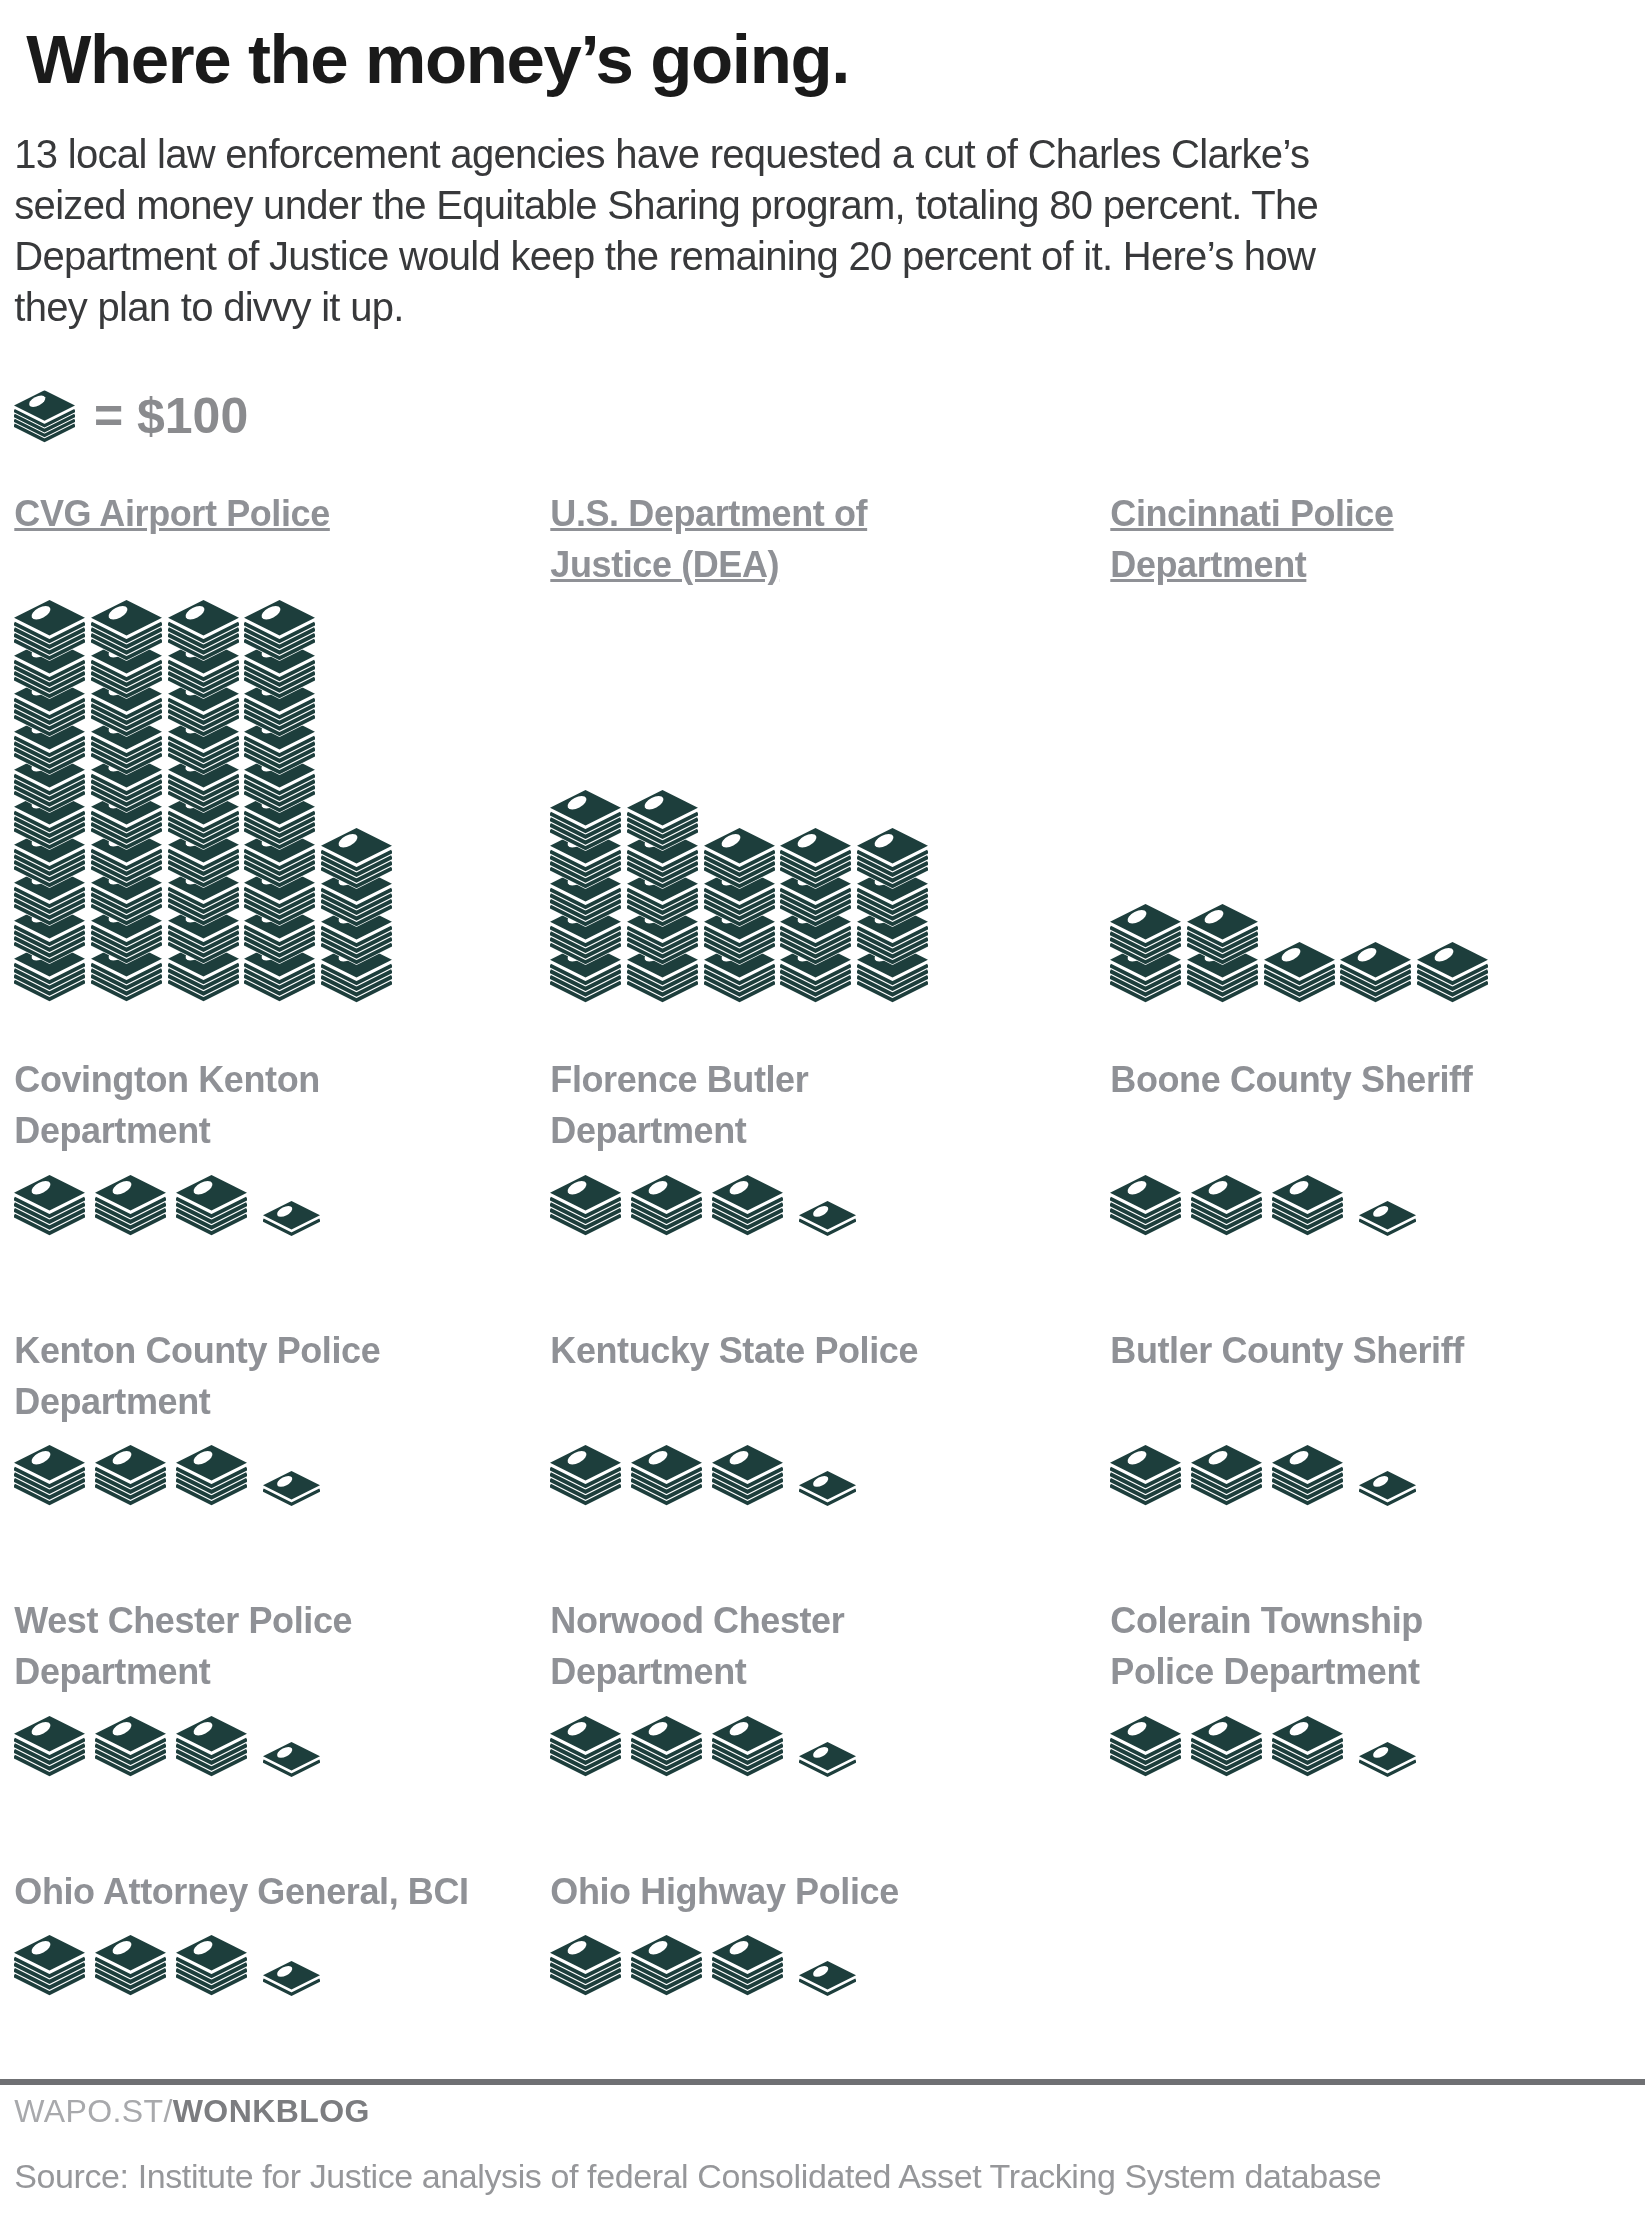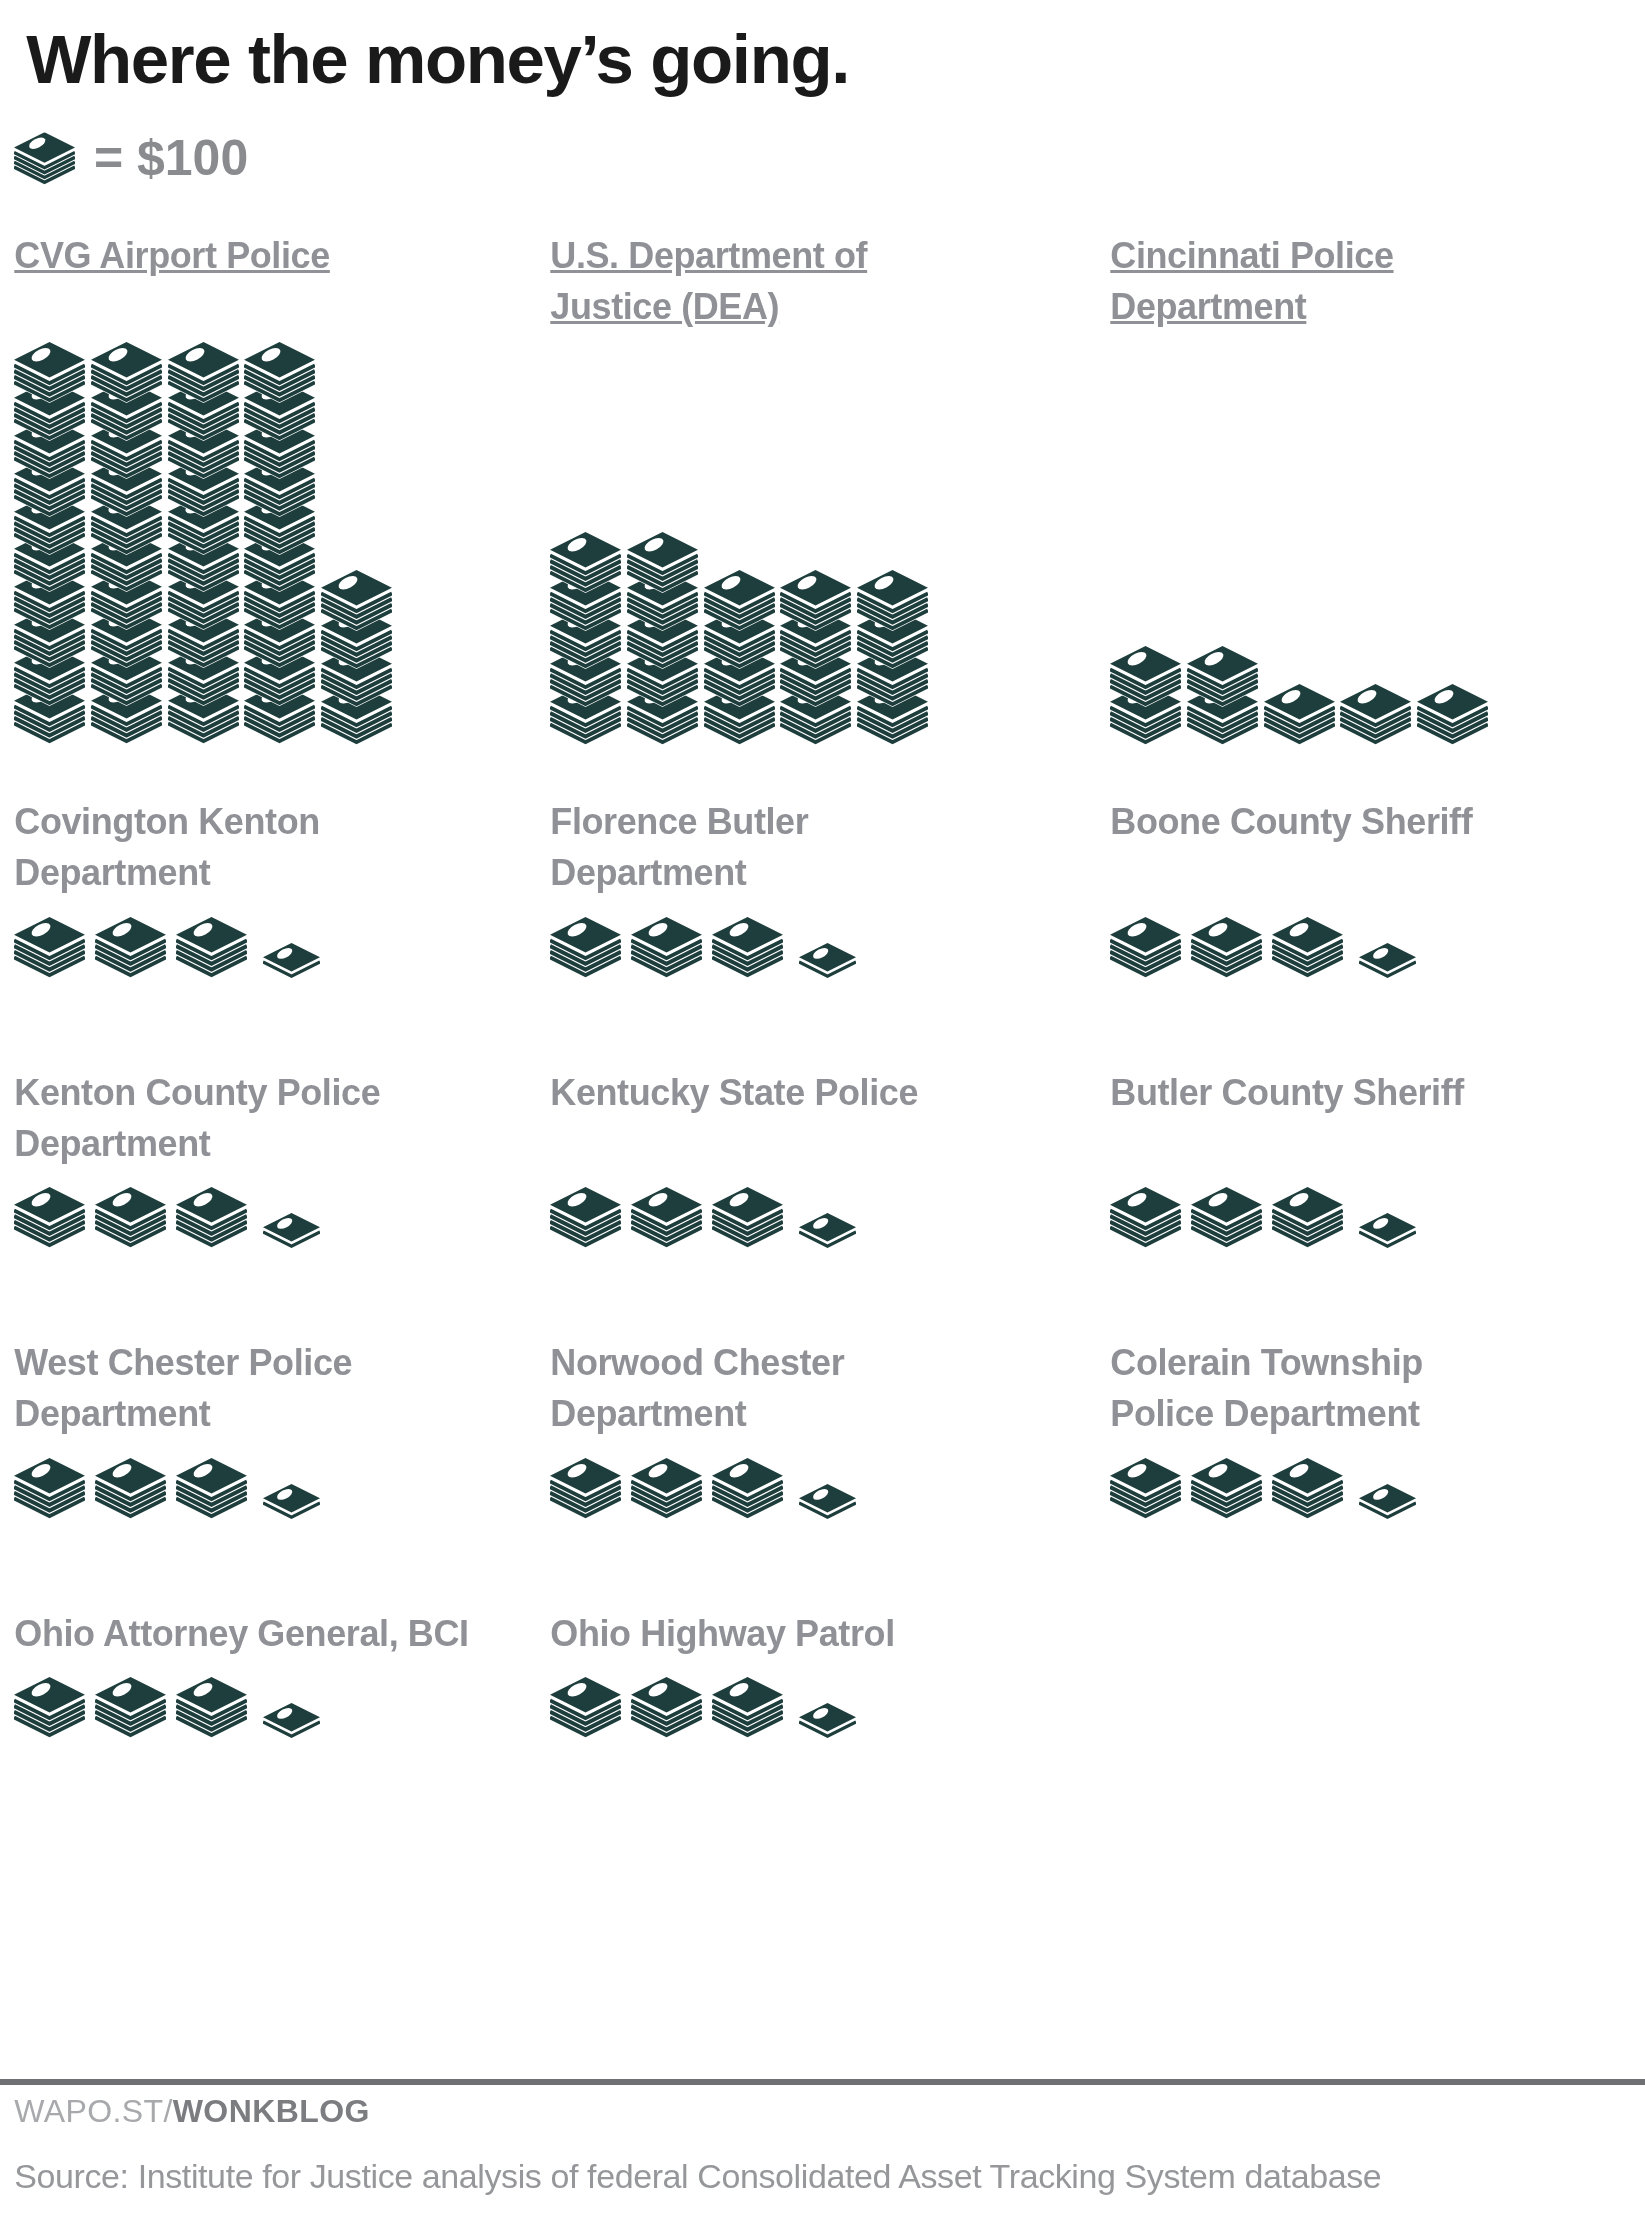--- a/index.html
+++ b/index.html
@@ -78,20 +78,24 @@
     <path fill="currentColor" d="M50 0 L100 25 L50 50 L0 25 Z"></path>
     <ellipse fill="#ffffff" cx="38" cy="18" rx="14.5" ry="7.5" transform="rotate(-27 38 18)"></ellipse>
     <path stroke="currentColor" stroke-width="5.5" fill="none" d="M0 33 L50 58 L100 33"></path>
   </symbol>
 </svg>
 
 <div class="page">
 
   <h1 class="title">Where the money’s going.</h1>
 
+  <p class="intro">13 local law enforcement agencies have requested a cut of Charles Clarke’s
+seized money under the Equitable Sharing program, totaling 80 percent. The
+Department of Justice would keep the remaining 20 percent of it. Here’s how
+they plan to divvy it up.</p>
 
   <div class="legend">
     <svg class="money" viewBox="0 0 100 86" width="61" height="53">
         <use href="#bill-full"></use>
       </svg>
     <span class="legend-label">= $100</span>
   </div>
 
   <div id="grid">
       <div class="g-row g-row1">
@@ -560,21 +564,21 @@
                 <use href="#bill-full"></use>
               </svg>
               <svg class="part money" viewBox="0 0 100 61" width="57" height="35">
                 <use href="#bill-part"></use>
               </svg>
             </div>
           </div>
         </div>
         <div class="cell">
           <div class="section">
-            <h2 class="agency-name">Ohio Highway Patrol</h2>
+            <h2 class="agency-name">Ohio Highway Police</h2>
             <div class="icon-row">
               <svg class="unit money" viewBox="0 0 100 86" width="71" height="61">
                 <use href="#bill-full"></use>
               </svg>
               <svg class="unit money" viewBox="0 0 100 86" width="71" height="61">
                 <use href="#bill-full"></use>
               </svg>
               <svg class="unit money" viewBox="0 0 100 86" width="71" height="61">
                 <use href="#bill-full"></use>
               </svg>

